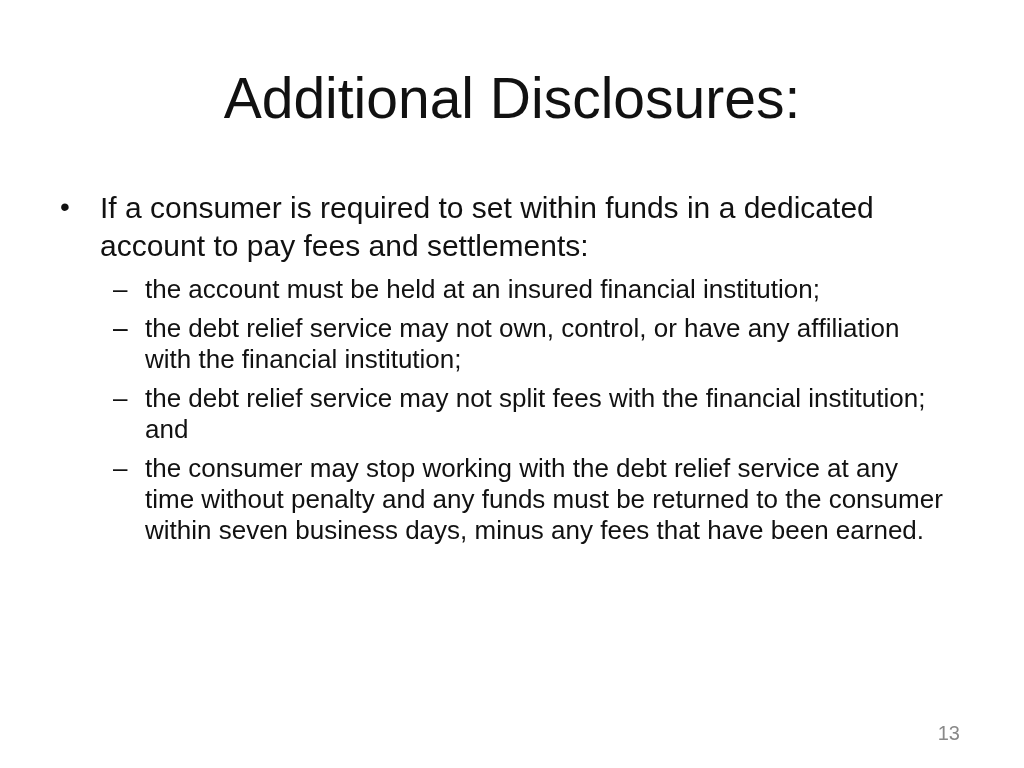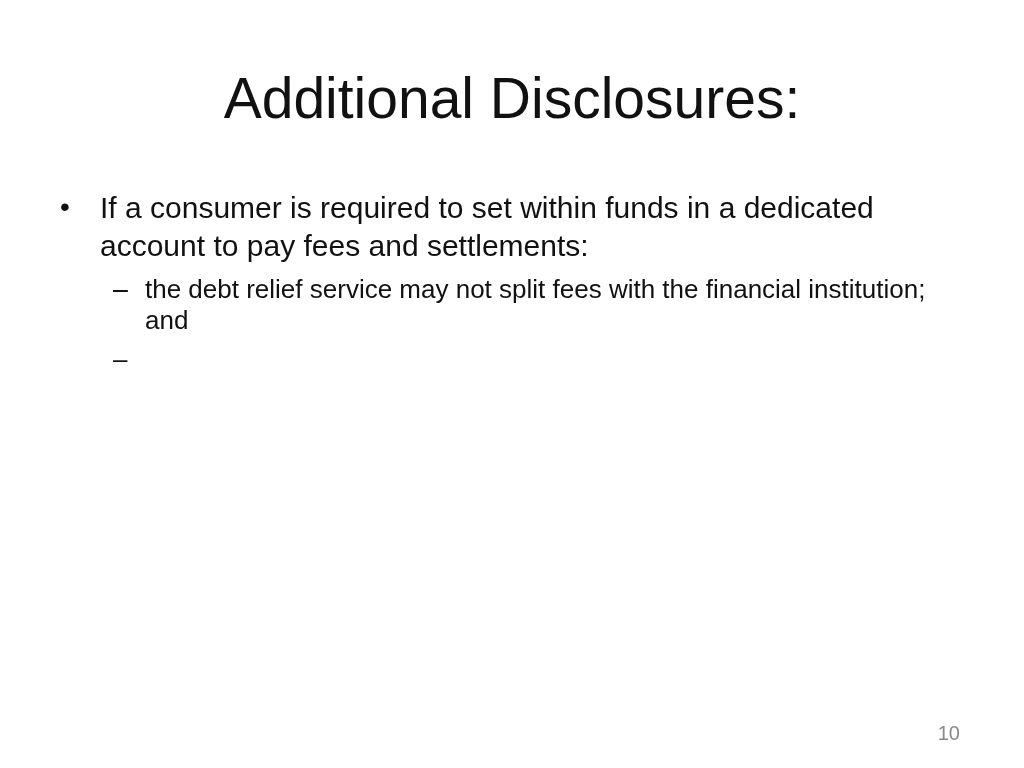--- a/index.html
+++ b/index.html
@@ -77,37 +77,40 @@
 
     <div class="l1">
       <span class="l1-marker">•</span>
       <span>If a consumer is required to set within funds in a dedicated account to pay fees and settlements:</span>
     </div>
 
     <div>
 
       <div class="l2">
         <span class="l2-marker">–</span>
+        <span>the account must be held at an insured financial institution;</span>
       </div>
 
       <div class="l2">
         <span class="l2-marker">–</span>
       </div>
 
       <div class="l2">
         <span class="l2-marker">–</span>
+        <span>the debt relief service may not own, control, or have any affiliation with the financial institution;</span>
       </div>
 
       <div class="l2">
         <span class="l2-marker">–</span>
         <span>the debt relief service may not split fees with the financial institution; and</span>
       </div>
 
       <div class="l2">
         <span class="l2-marker">–</span>
+        <span>the consumer may stop working with the debt relief service at any time without penalty and any funds must be returned to the consumer within seven business days, minus any fees that have been earned.</span>
       </div>
 
     </div>
   </div>
 
-  <div class="page-number">10</div>
+  <div class="page-number">13</div>
 
 </div>
 
 </body></html>

